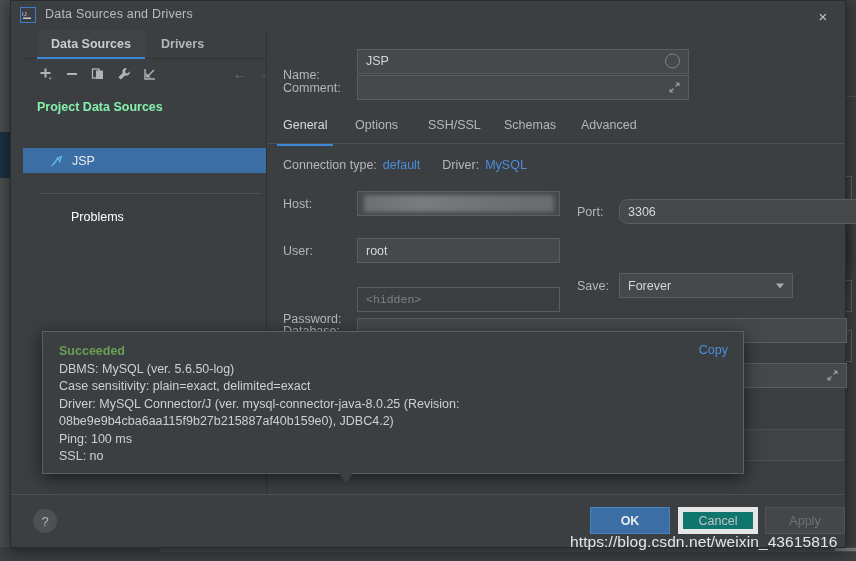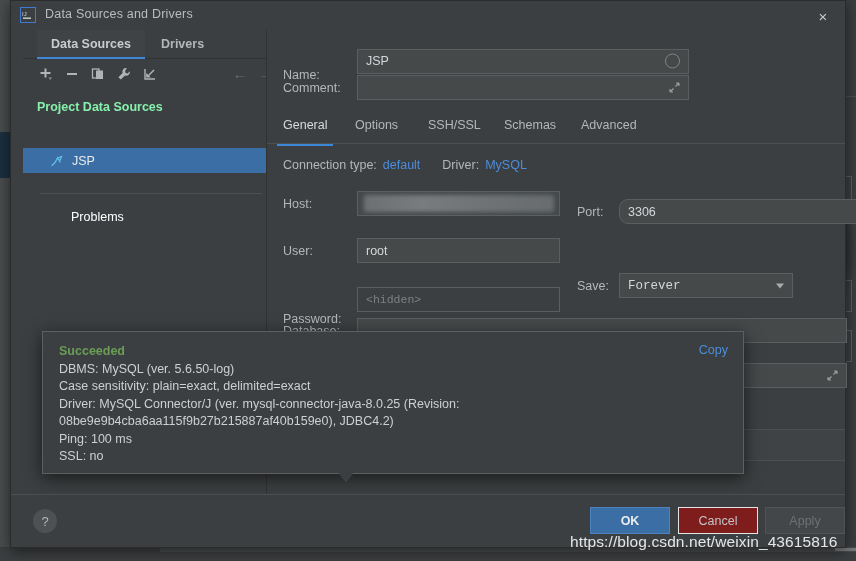--- a/index.html
+++ b/index.html
@@ -130,21 +130,21 @@
               border-left:9px solid transparent; border-right:9px solid transparent;
               border-top:10px solid #5c6063; z-index:40; }
 
   
   .footer { position:absolute; left:0; right:0; bottom:0; height:52px; background:#3c3f41; border-top:1px solid #4c5052; }
   .help-btn { position:absolute; left:22px; top:14px; width:24px; height:24px; border-radius:50%;
               background:#4d5153; color:#b4b7ba; font-size:13px; display:flex;align-items:center;justify-content:center; cursor:pointer;}
   .btn { position:absolute; top:12px; height:27px; box-sizing:border-box;
          display:flex;align-items:center;justify-content:center; font-size:12.5px; cursor:pointer; }
   .btn-ok { width:80px; background:#3a6ea5; border:1px solid #4c82bd; color:#e9ecee; font-weight:bold; }
-  .btn-cancel { width:80px; background:#7f1d1d; border:1px solid #e5e5e5; color:#c2c5c7; }
+  .btn-cancel { width:80px; background:#0f766e; border:5px solid #e5e5e5; color:#c2c5c7; }
   .btn-apply { width:80px; background:#434749; border:1px solid #505456; color:#6e7275; }
 
   .watermark { position:absolute; left:570px; top:533px; font-size:15.5px; color:#e3e5e7;
                letter-spacing:.1px; z-index:60; white-space:nowrap; font-family:"Liberation Sans", sans-serif;}
 </style>
 </head>
 <body>
 
 <div id="root">
 
@@ -313,21 +313,21 @@
       </div>
 
       <div class="row" style="left:16px; top:243px;">
         <span class="lbl" style="width:74px;margin-top:39px;">Password:</span>
         <span class="field flat" style="width:203px;">
           <span class="ph">&lt;hidden&gt;</span>
         </span>
       </div>
       <div class="row" style="left:310px; top:243px;">
         <span class="lbl" style="width:42px;">Save:</span>
-        <span class="combo" style="width:174px;font-family:Liberation Mono, monospace;">
+        <span class="combo" style="width:174px;">
           <span>Forever</span>
           <span class="arr"></span>
         </span>
       </div>
 
       <div class="row" style="left:16px; top:288px;">
         <span class="lbl" style="width:74px;">Database:</span>
         <span class="field" style="width:490px;">
           <span></span>
         </span>

